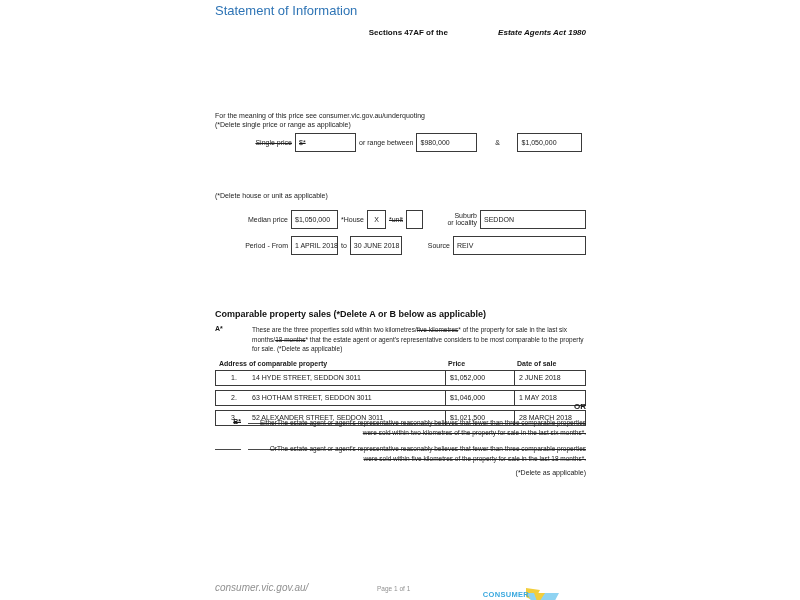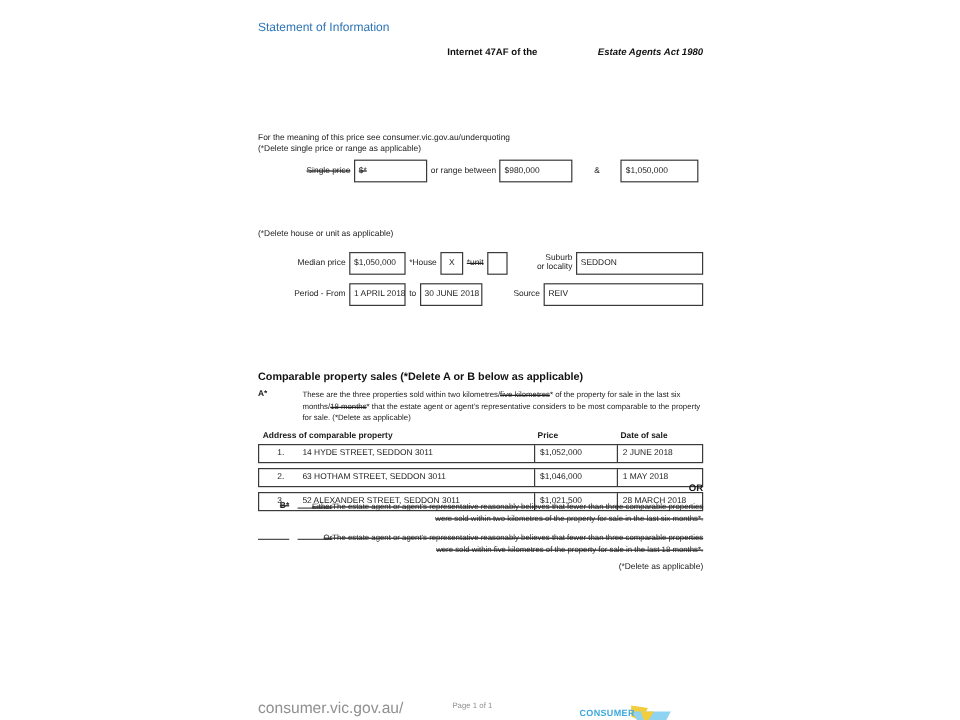--- a/index.html
+++ b/index.html
@@ -4,21 +4,21 @@
 <style>
   * { margin:0; padding:0; box-sizing:border-box; }
   html,body { background:#e8e8e8; }
   .page {
     position:relative; width:800px; height:600px; background:#ffffff;
     font-family:"Liberation Sans","DejaVu Sans",sans-serif; color:#1a1a1a; overflow:hidden;
   }
   .content { position:absolute; left:215px; top:0; width:371px; }
 
   
-  .eyebrow { margin-top:18px; font-size:10px; color:#2E74B5; }
+  .eyebrow { margin-top:3px; font-size:13px; color:#2E74B5; }
   .title { margin-top:3px; font-size:13px; line-height:14.5px; font-weight:bold; color:#2E74B5; }
   .sections-ref { margin-top:10px; text-align:right; font-size:8px; font-weight:bold; color:#111; }
   .sections-ref .italic { font-style:italic;padding-left:48px; }
 
   
   section { position:absolute; left:0; width:371px; }
   h2 { font-size:9px; font-weight:bold; color:#111; }
   .note { font-size:7px; line-height:8.5px; color:#222; }
   .strike { text-decoration:line-through; }
   .form-row { display:flex; align-items:center; }
@@ -80,32 +80,32 @@
   }
   .delete-note { margin-top:6px; margin-left:28px; font-size:7px; color:#222; }
 
   
   .logo { position:absolute; left:481px; top:551px; width:108px; height:40px;margin-top:36px; }
   .logo-lines { position:absolute; left:0; top:4px; width:48px; text-align:right; color:#3BA9DF; font-weight:bold; font-size:7.5px; line-height:8.5px; letter-spacing:0.3px; }
   .logo-mark { position:absolute; left:44px; top:0; }
   .logo-victoria { position:absolute; left:41px; top:13px; color:#58595B; font-weight:normal; font-size:8px; letter-spacing:1px;text-align:center; }
 
   
-  .footer-url { position:absolute; left:215px; top:582px; font-size:13px; color:#909090; }
+  .footer-url { position:absolute; left:215px; top:582px; font-size:10px; color:#909090;font-style:italic; }
   .footer-page { position:absolute; left:377px; top:585px; font-size:6.5px; color:#909090; }
 </style>
 </head>
 <body>
 
 <div class="page">
   <div class="content">
 
     <div class="eyebrow">Statement of Information</div>
     <div class="sections-ref">
-      <span>Internet 47AF of the </span><span class="italic">Estate Agents Act 1980</span>
+      <span>Sections 47AF of the </span><span class="italic">Estate Agents Act 1980</span>
     </div>
 
     <section class="sec-indicative">
       <div class="note">For the meaning of this price see consumer.vic.gov.au/underquoting</div>
       <div class="note">(*Delete single price or range as applicable)</div>
       <div class="form-row">
         <span class="lbl right w80 strike">Single price</span>
         <span class="box w61 strike">$*</span>
         <span class="lbl mx3">or range between</span>
         <span class="box w61">$980,000</span>

